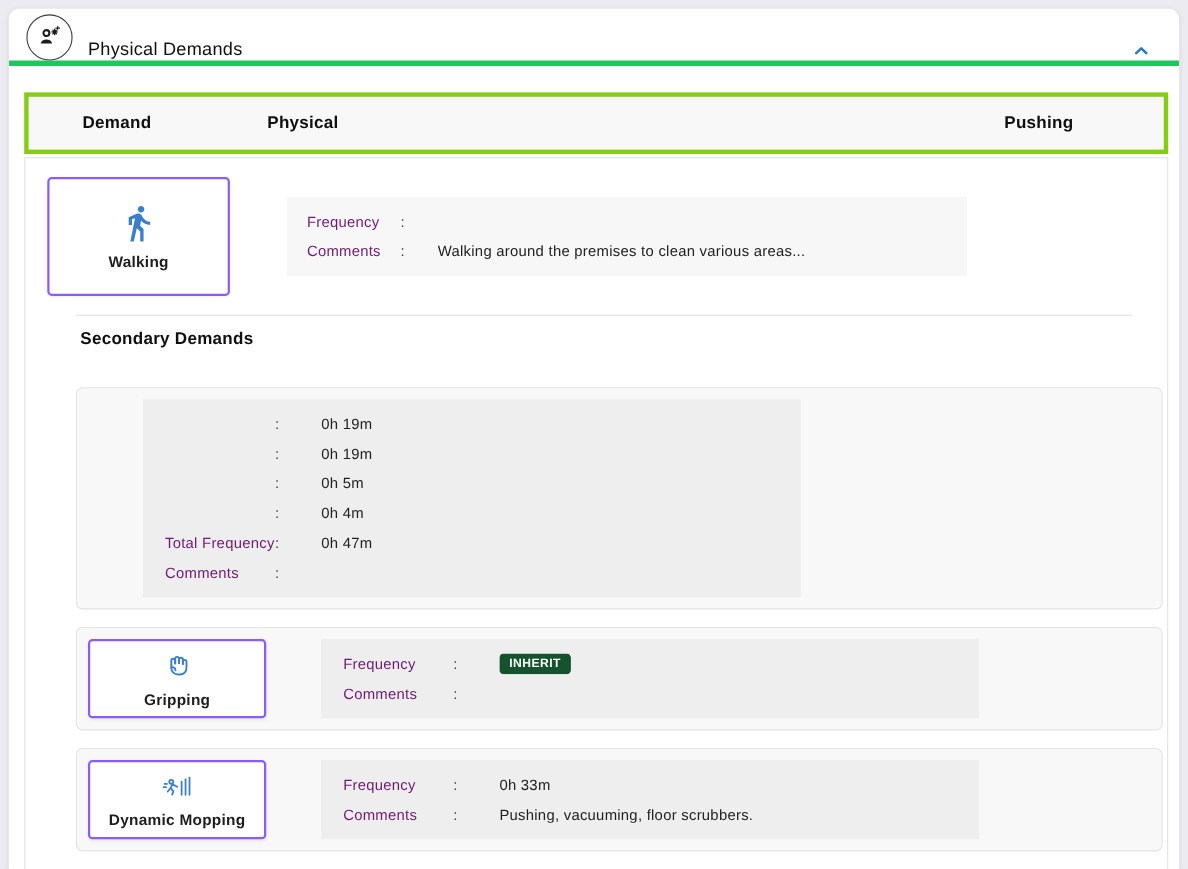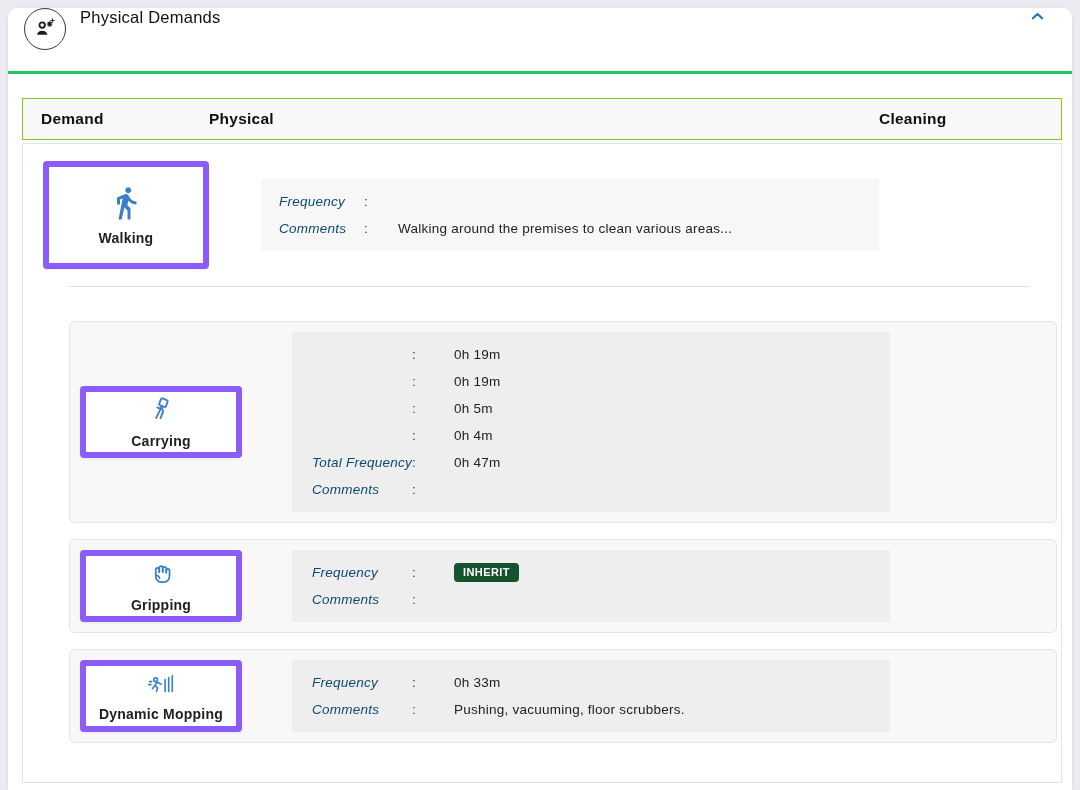--- a/index.html
+++ b/index.html
@@ -11,62 +11,62 @@
     letter-spacing:.015em;
   }
   .card {
     position:absolute; left:8px; right:8px; top:8px; bottom:0;
     background:#fff; border-radius:10px 10px 0 0;
     box-shadow:0 1px 5px rgba(0,0,0,.08);
     overflow:hidden;
   }
   
   .acc-header {
-    height:66px; display:flex; align-items:flex-start;
-    padding:0 26px 0 16px; border-bottom:3px solid #22c55e;
+    height:52px; display:flex; align-items:flex-end;
+    padding:0 26px 0 16px; border-bottom:5px solid #22c55e;
     cursor:pointer; background:#fff;
   }
   .circle-icon {
     width:42px; height:42px; border:1.4px solid #3a3a3a; border-radius:50%;
     display:flex; align-items:center; justify-content:center; flex:0 0 auto;
   }
   .acc-title { margin-left:14px; font-size:16.5px; color:#101010; font-weight:500; }
   .chevron { margin-left:auto; display:flex; align-items:center; }
   
   .content { padding:24px 10px 0 14px; }
   .thead {
     display:grid; grid-template-columns:168px 670px 1fr;
-    background:#f8f8f8; border:1px solid #84cc16; height:42px; align-items:center;
+    background:#f8f8f8; border:4px solid #84cc16; height:56px; align-items:center;padding-left:31px;
   }
   .thead .th { padding-left:18px; font-size:15.5px; font-weight:700; color:#101010; }
   .tbody {
     border:1px solid #e3e3e3; margin-top:3px; background:#fff;
     padding:17px 26px 0 20px; min-height:640px;
   }
   
   .tile {
-    background:#fff; border:6px solid #8b5cf6; border-radius:4px;
+    background:#fff; border:2px solid #8b5cf6; border-radius:4px;
     box-shadow:0 1px 3px rgba(0,0,0,.07);
     display:flex; flex-direction:column; align-items:center; justify-content:center;
     gap:9px; cursor:pointer; flex:0 0 auto;
   }
   .tile .tlabel { font-size:14px; font-weight:600; color:#1e1e1e; }
   
   .prow { display:flex; align-items:center; }
   .prow .tile { width:166px; height:108px; }
   .details {
     background:#f7f7f7; padding:9px 0 9px 18px;
     --lw:85px; --cw:34px;
   }
   .prow .details { width:618px; margin-left:52px; }
   .drow {
     display:grid; grid-template-columns:var(--lw) var(--cw) 1fr;
     align-items:center; min-height:27px; font-size:13.5px;
   }
-  .drow .lbl { color:#0c4a6e;font-style:italic; }
+  .drow .lbl { color:#701a75; }
   .drow .col { color:#3c3c3c; }
   .drow .val { color:#222; white-space:nowrap; overflow:hidden; }
   .divider { border:none; border-top:1px solid #e0e0e0; margin:17px 6px 0 26px; }
   .sec-heading { margin:13px 0 0 30px; font-size:15.5px; font-weight:700; color:#101010; }
   .sec-list { margin:34px 0 0 26px; width:988px; }
   .sec-box {
     background:#f8f8f8; border:1px solid #e3e3e3; border-radius:6px;
     padding:10px; display:flex; align-items:center; margin-bottom:16px;
   }
   .sec-box .tile { width:162px; background:#fff; align-self:center; }
@@ -105,21 +105,21 @@
         <path d="M5.5 14.5 L12 8.5 L18.5 14.5"></path>
       </svg>
     </span>
   </div>
 
   <div class="content">
 
     <div class="thead">
       <div class="th">Demand</div>
       <div class="th">Physical</div>
-      <div class="th">Cleaning</div>
+      <div class="th">Pushing</div>
     </div>
 
     <div class="tbody">
 
       <div class="prow">
         <div class="tile">
           <span class="icon-blue">
             <svg width="36" height="36" viewBox="0 0 24 24" fill="#3b7ec9">
               <path d="M13.5 5.5c1.1 0 2-.9 2-2s-.9-2-2-2-2 .9-2 2 .9 2 2 2zM9.8 8.9 7 23h2.1l1.8-8 2.1 2v6h2v-7.5l-2.1-2 .6-3C14.8 12 16.8 13 19 13v-2c-1.9 0-3.5-1-4.3-2.4l-1-1.6c-.36-.6-1-1-1.7-1-.3 0-.5.1-.8.1L6 8.3V13h2V9.6l1.8-.7"></path>
             </svg>
@@ -134,35 +134,25 @@
           <div class="drow">
             <span class="lbl">Comments</span>
             <span class="col">:</span>
             <span class="val">Walking around the premises to clean various areas...</span>
           </div>
         </div>
       </div>
 
       <hr class="divider">
 
+      <div class="sec-heading">Secondary Demands</div>
 
       <div class="sec-list">
 
         <div class="sec-box">
-          <div class="tile h72">
-            <span class="icon-blue">
-              <svg width="28" height="28" viewBox="0 0 24 24" fill="none" stroke="#3b7ec9" stroke-width="1.6" stroke-linecap="round" stroke-linejoin="round">
-                <rect x="11" y="2.6" width="6.2" height="6.2" rx="1.2" transform="rotate(20 14.1 5.7)"></rect>
-                <path d="M12.6 9.6 L10.6 13.2 L7.8 18.8"></path>
-                <path d="M12.6 9.6 L13.8 13.4 L11.6 18.9"></path>
-                <path d="M12.6 9.6 L11 10.7 L8.9 9.9"></path>
-              </svg>
-            </span>
-            <span class="tlabel">Carrying</span>
-          </div>
           <div class="details">
             <div class="drow">
               <span class="lbl"></span>
               <span class="col">:</span>
               <span class="val">0h 19m</span>
             </div>
             <div class="drow">
               <span class="lbl"></span>
               <span class="col">:</span>
               <span class="val">0h 19m</span>

